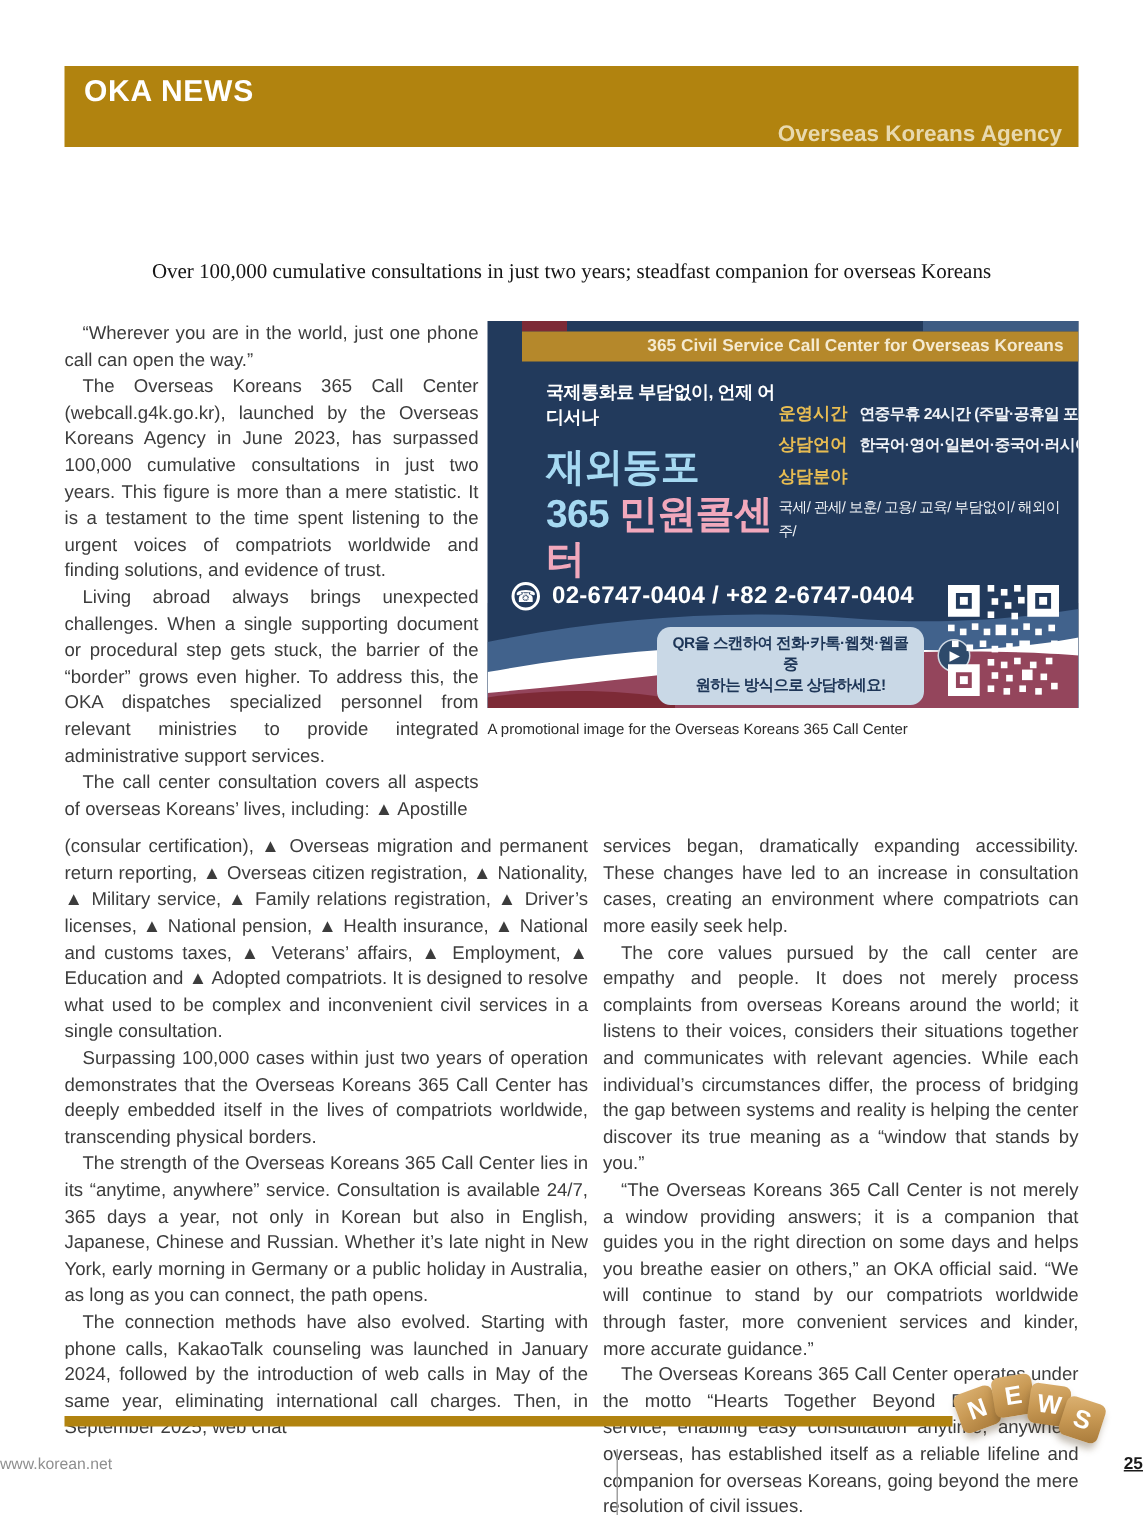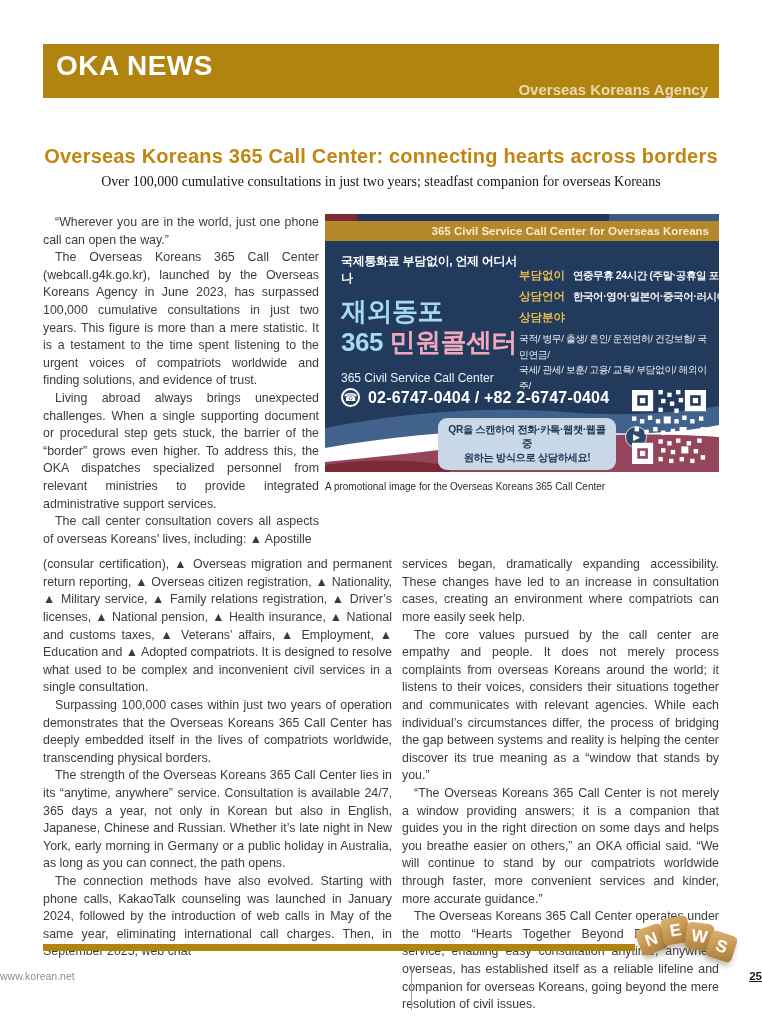--- a/index.html
+++ b/index.html
@@ -15,21 +15,21 @@
     position:relative; width:762px; height:1020px; background:#fff;
     overflow:hidden; font-family:"Liberation Sans", sans-serif; margin:0 auto;
   }
   
   .masthead{
     position:absolute; left:43px; top:44px; width:676px; height:54px;
     background:var(--gold);
   }
   .masthead-title{
     position:absolute; left:13px; top:6px; color:#ffffff;
-    font-size:28px; font-weight:800; letter-spacing:.5px;
+    font-size:20px; font-weight:800; letter-spacing:.5px;
   }
   .masthead-agency{
     position:absolute; right:11px; bottom:0; color:var(--pale-gold);
     font-size:15px; font-weight:bold;
   }
   
   .article-title{
     position:absolute; left:0; top:145px; width:100%; text-align:center;
     color:var(--title-gold); font-size:20px; font-weight:800; letter-spacing:.2px;
   }
@@ -50,20 +50,21 @@
   .figure-caption{
     margin-top:9px; font-size:10px; color:#2b2b2b; text-align:left;
   }
   .row-bottom{display:flex; margin-top:8px;}
   .col-bottom-left{width:349px;}
   .col-bottom-right{width:317px; margin-left:10px;}
   
   .promo{
     position:relative; width:394px; height:258px; background:var(--navy);
     overflow:hidden;
+    padding-left:23px;
   }
   .promo-topstrip{
     height:7px;
     background:linear-gradient(90deg, var(--dark-red) 0 8%, var(--navy) 8% 72%, #3e5c83 72% 100%);
   }
   .promo-goldbar{
     height:20px; line-height:20px; background:var(--promo-goldbar);
     color:#f5ead0; font-size:11.5px; font-weight:bold; text-align:right;
     padding-right:10px;
   }
@@ -128,21 +129,20 @@
 </head>
 <body>
 
 <div class="page">
 
   <header class="masthead">
     <div class="masthead-title">OKA NEWS</div>
     <div class="masthead-agency">Overseas Koreans Agency</div>
   </header>
 
-  <h1 class="article-title">Overseas Koreans 365 Call Center: connecting hearts across borders</h1>
   <div class="article-subtitle">Over 100,000 cumulative consultations in just two years; steadfast companion for overseas Koreans</div>
 
   <main class="content">
 
     <div class="row-top">
       <div class="col-narrow">
         <p class="para">“Wherever you are in the world, just one phone call can open the way.”</p>
         <p class="para">The Overseas Koreans 365 Call Center (webcall.g4k.go.kr), launched by the Overseas Koreans Agency in June 2023, has surpassed 100,000 cumulative consultations in just two years. This figure is more than a mere statistic. It is a testament to the time spent listening to the urgent voices of compatriots worldwide and finding solutions, and evidence of trust.</p>
         <p class="para">Living abroad always brings unexpected challenges. When a single supporting document or procedural step gets stuck, the barrier of the “border” grows even higher. To address this, the OKA dispatches specialized personnel from relevant ministries to provide integrated administrative support services.</p>
         <p class="para">The call center consultation covers all aspects of overseas Koreans’ lives, including: ▲ Apostille</p>
@@ -161,33 +161,32 @@
                 <span class="blue">365 </span><span class="pink">민원콜센터</span>
               </div>
               <div class="promo-en">
                 <span>365 Civil Service Call Center</span><br>
                 <span>for Overseas Koreans</span>
               </div>
             </div>
 
             <div class="promo-right">
               <div class="info-row">
-                <span class="info-label">부담없이</span>
+                <span class="info-label">운영시간</span>
                 <span class="info-value">연중무휴 24시간 (주말·공휴일 포함)</span>
               </div>
               <div class="info-row">
                 <span class="info-label">상담언어</span>
                 <span class="info-value">한국어·영어·일본어·중국어·러시아어</span>
               </div>
               <div class="info-row">
                 <span class="info-label">상담분야</span>
                 <span class="info-value"></span>
               </div>
               <div class="category-lines">
-                <div>국적/ 병무/ 출생/ 혼인/ 운전면허/ 건강보험/ 국민연금/</div>
                 <div>국세/ 관세/ 보훈/ 고용/ 교육/ 부담없이/ 해외이주/</div>
 
               </div>
             </div>
           </div>
 
           <div class="promo-phone">
             <span class="phone-icon">☎</span>
             <span class="phone-number">02-6747-0404 / +82 2-6747-0404</span>
           </div>

